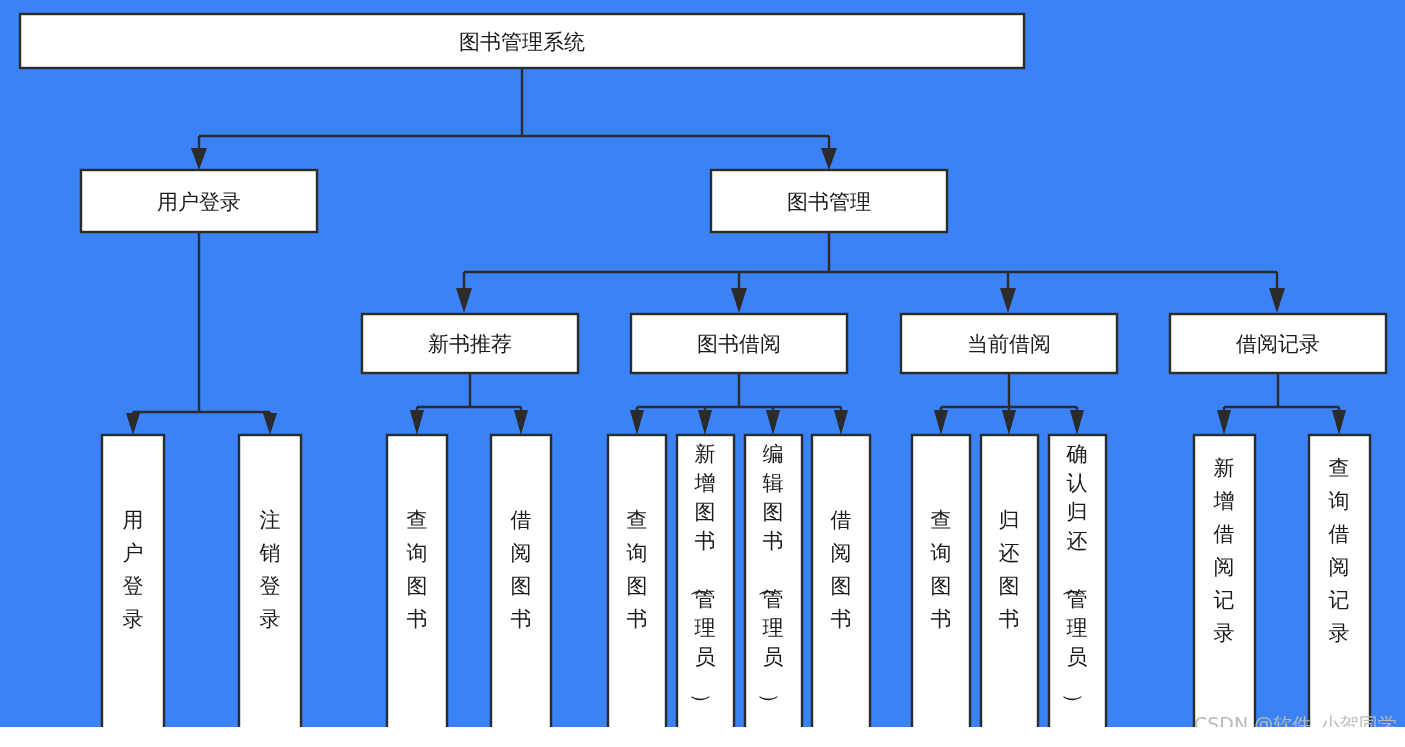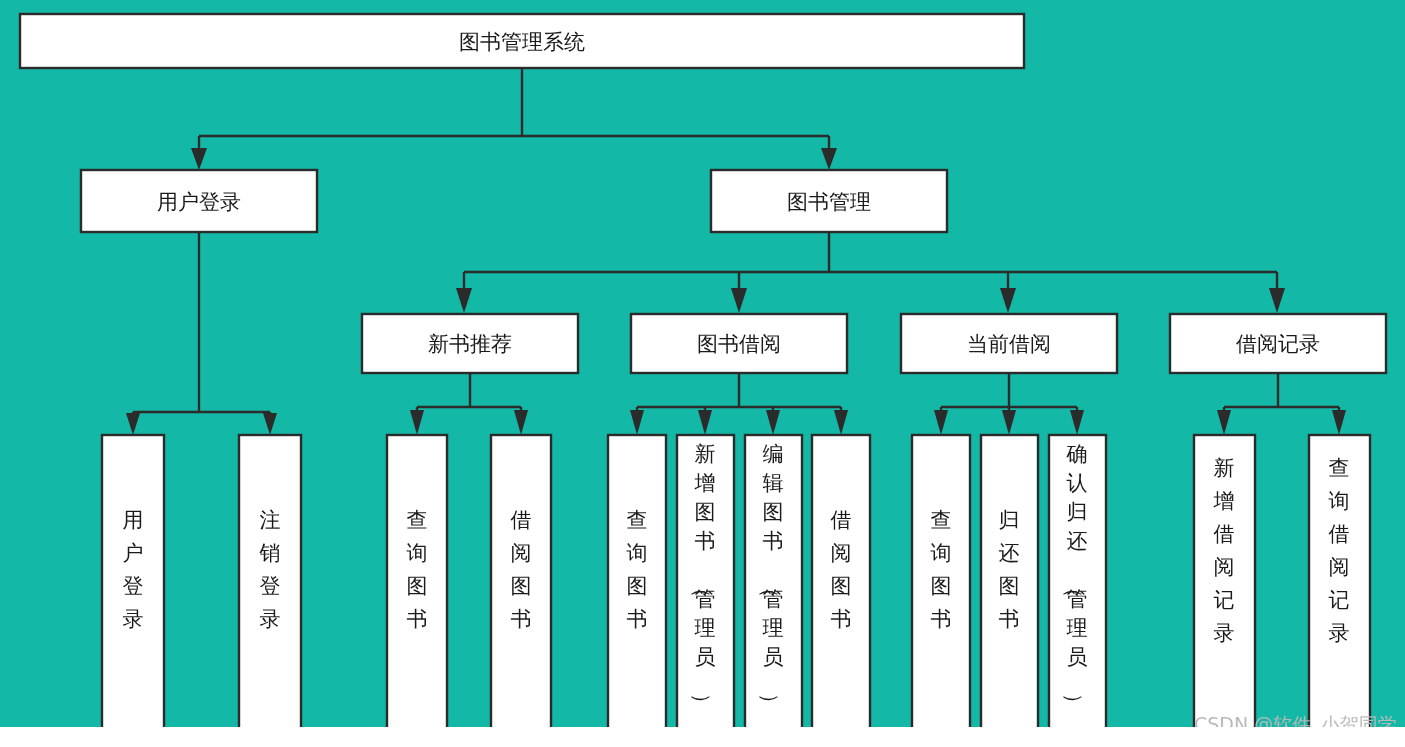--- a/index.html
+++ b/index.html
@@ -8,21 +8,21 @@
     padding: 0;
     background: #ffffff;
   }
   body {
     font-family: "DejaVu Sans", "Liberation Sans", sans-serif;
   }
   #diagram-root {
     position: relative;
     width: 1405px;
     height: 727px;
-    background: #14b8a6;
+    background: #3b82f6;
     overflow: hidden;
   }
   svg.diagram-canvas {
     position: absolute;
     left: 0;
     top: 0;
     width: 1405px;
     height: 747px;
     display: block;
   }

